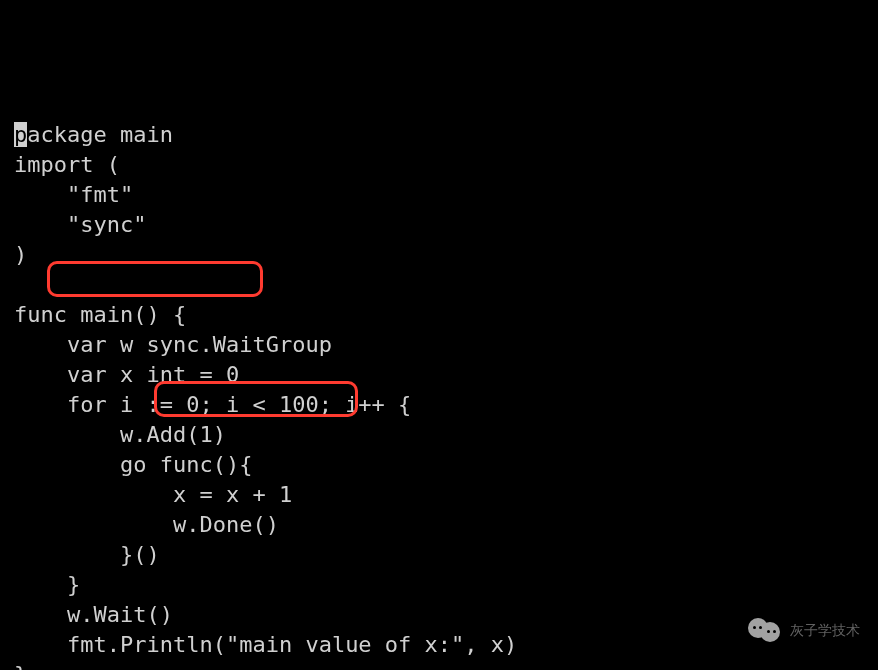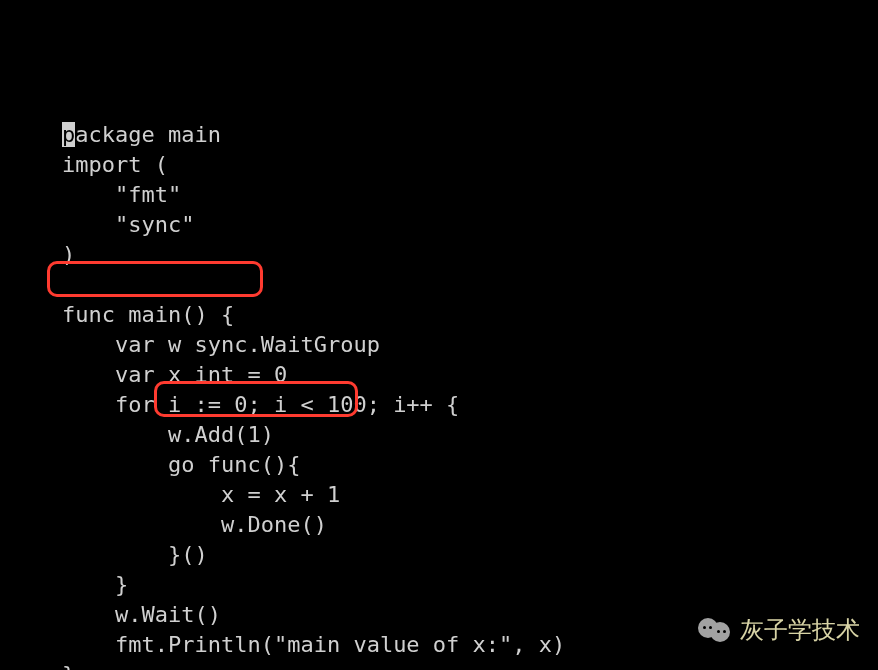--- a/index.html
+++ b/index.html
@@ -16,44 +16,43 @@
     white-space: pre;
   }
   .code-area {
     position: relative;
     padding: 0;
   }
   .line {
     display: block;
     height: 30px;
     padding-left: 14px;
-    margin-left: 48px;
   }
   .cursor-block {
     background: #d0d0d0;
     color: #000;
   }
   
   .hl {
     position: absolute;
     border: 3px solid #ff3b30;
     border-radius: 10px;
     pointer-events: none;
   }
   
   .watermark {
     position: absolute;
     right: 18px;
     bottom: 25px;
     display: flex;
     align-items: center;
     gap: 8px;
-    color: #fef9c3;
+    color: #737373;
     font-family: sans-serif;
-    font-size: 24px;
+    font-size: 14px;
     opacity: 0.85;
     margin-top: 28px;
   }
   .wm-icon {
     width: 34px;
     height: 28px;
     position: relative;
   }
   .wm-icon .bubble {
     position: absolute;

